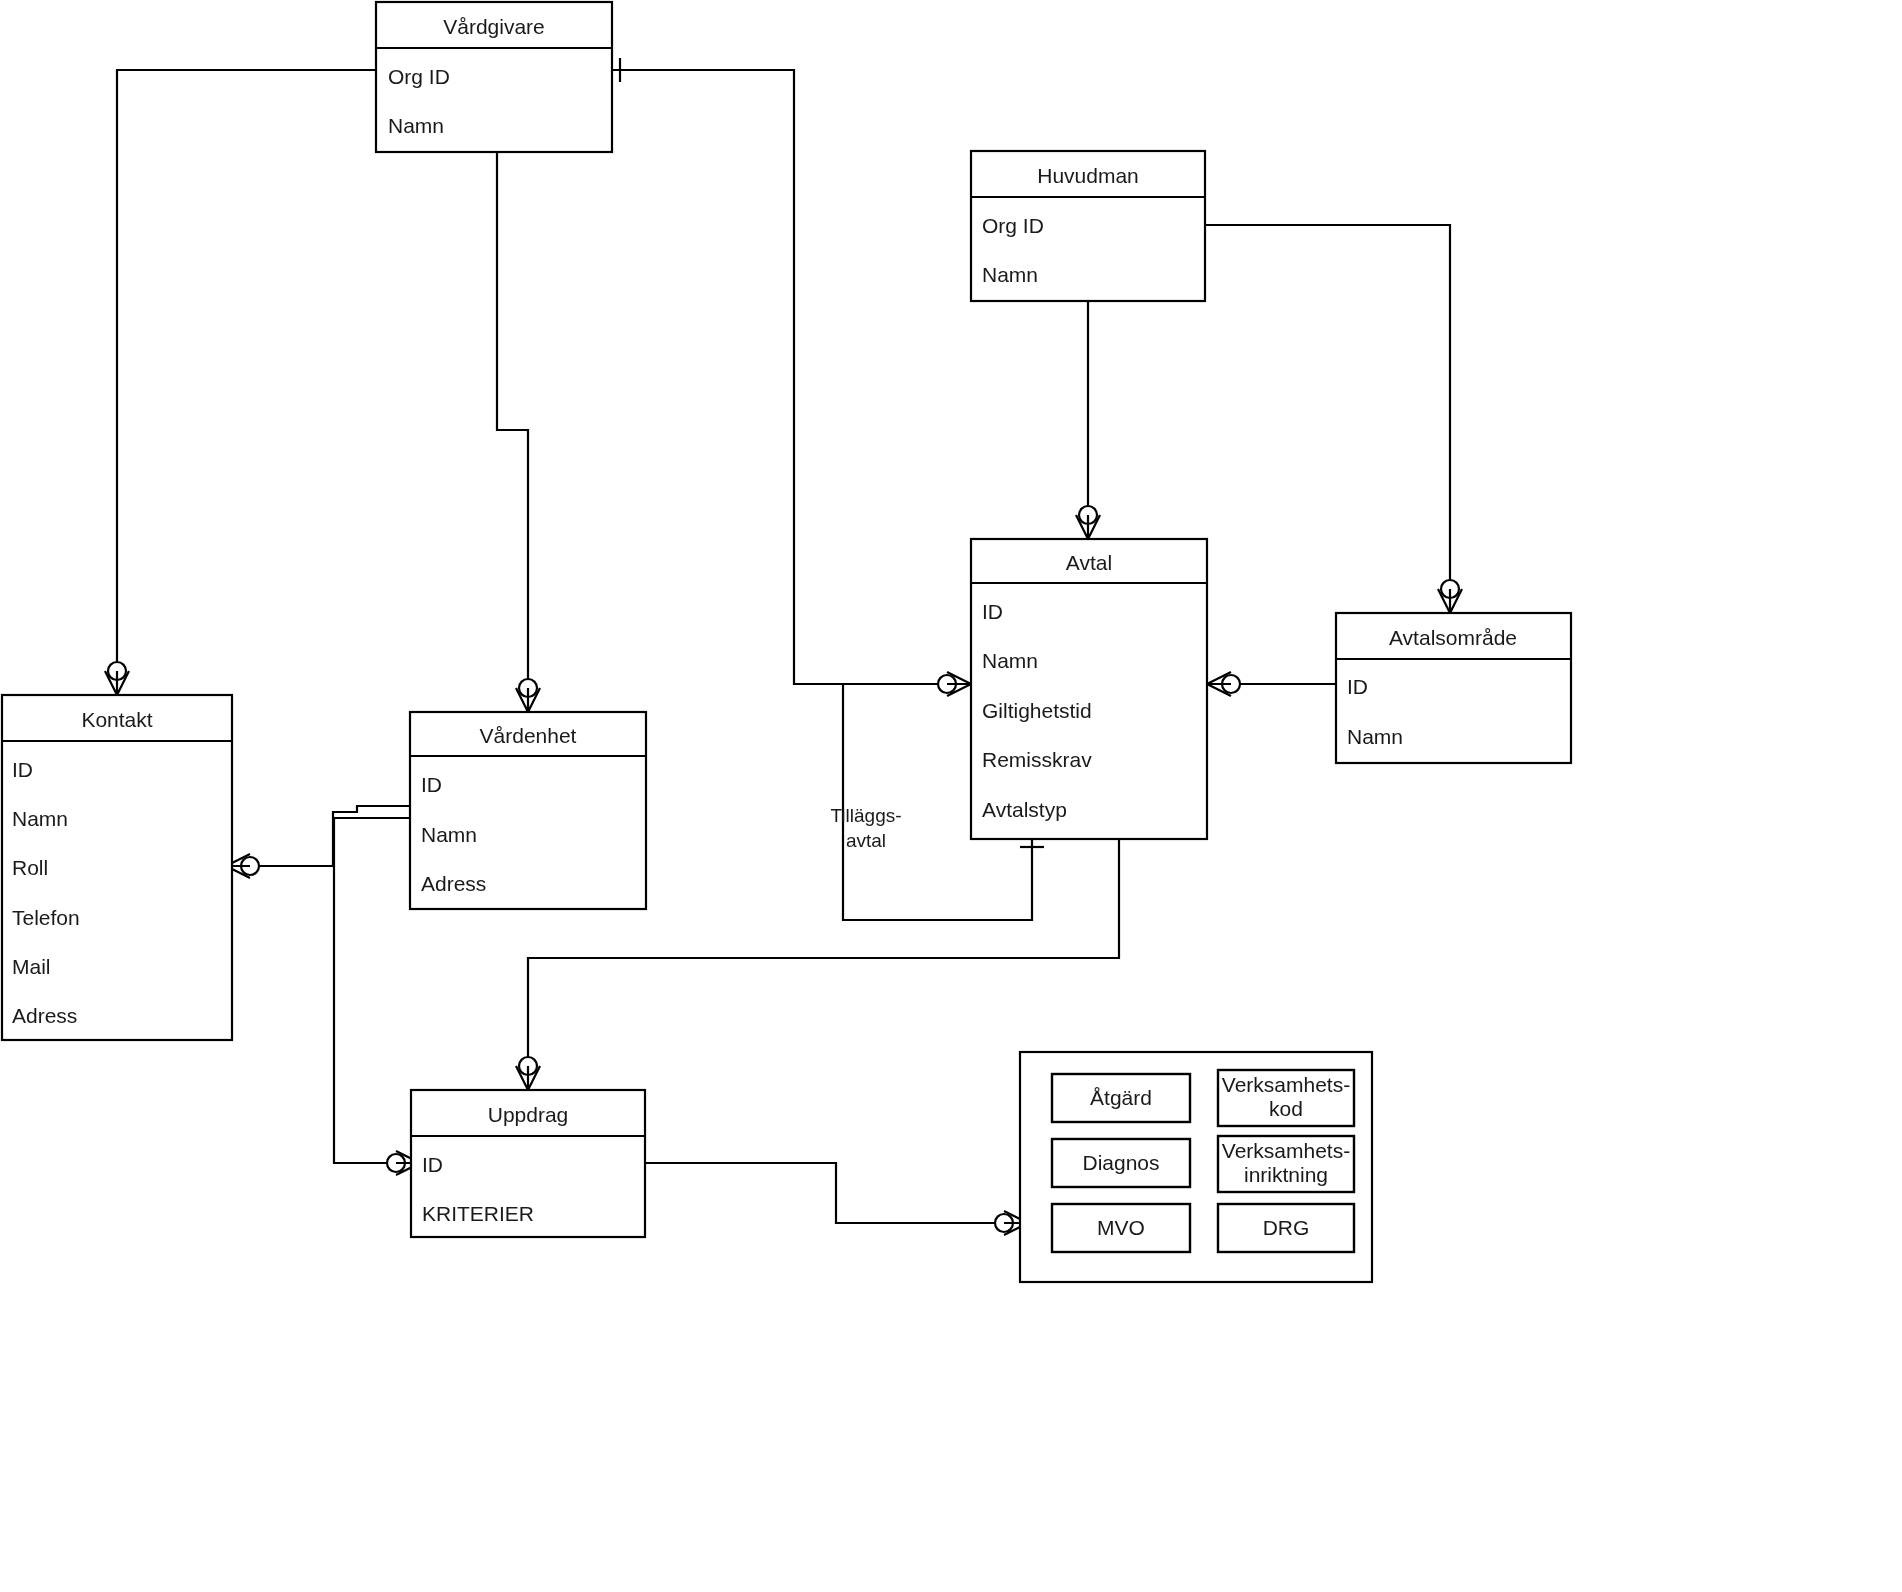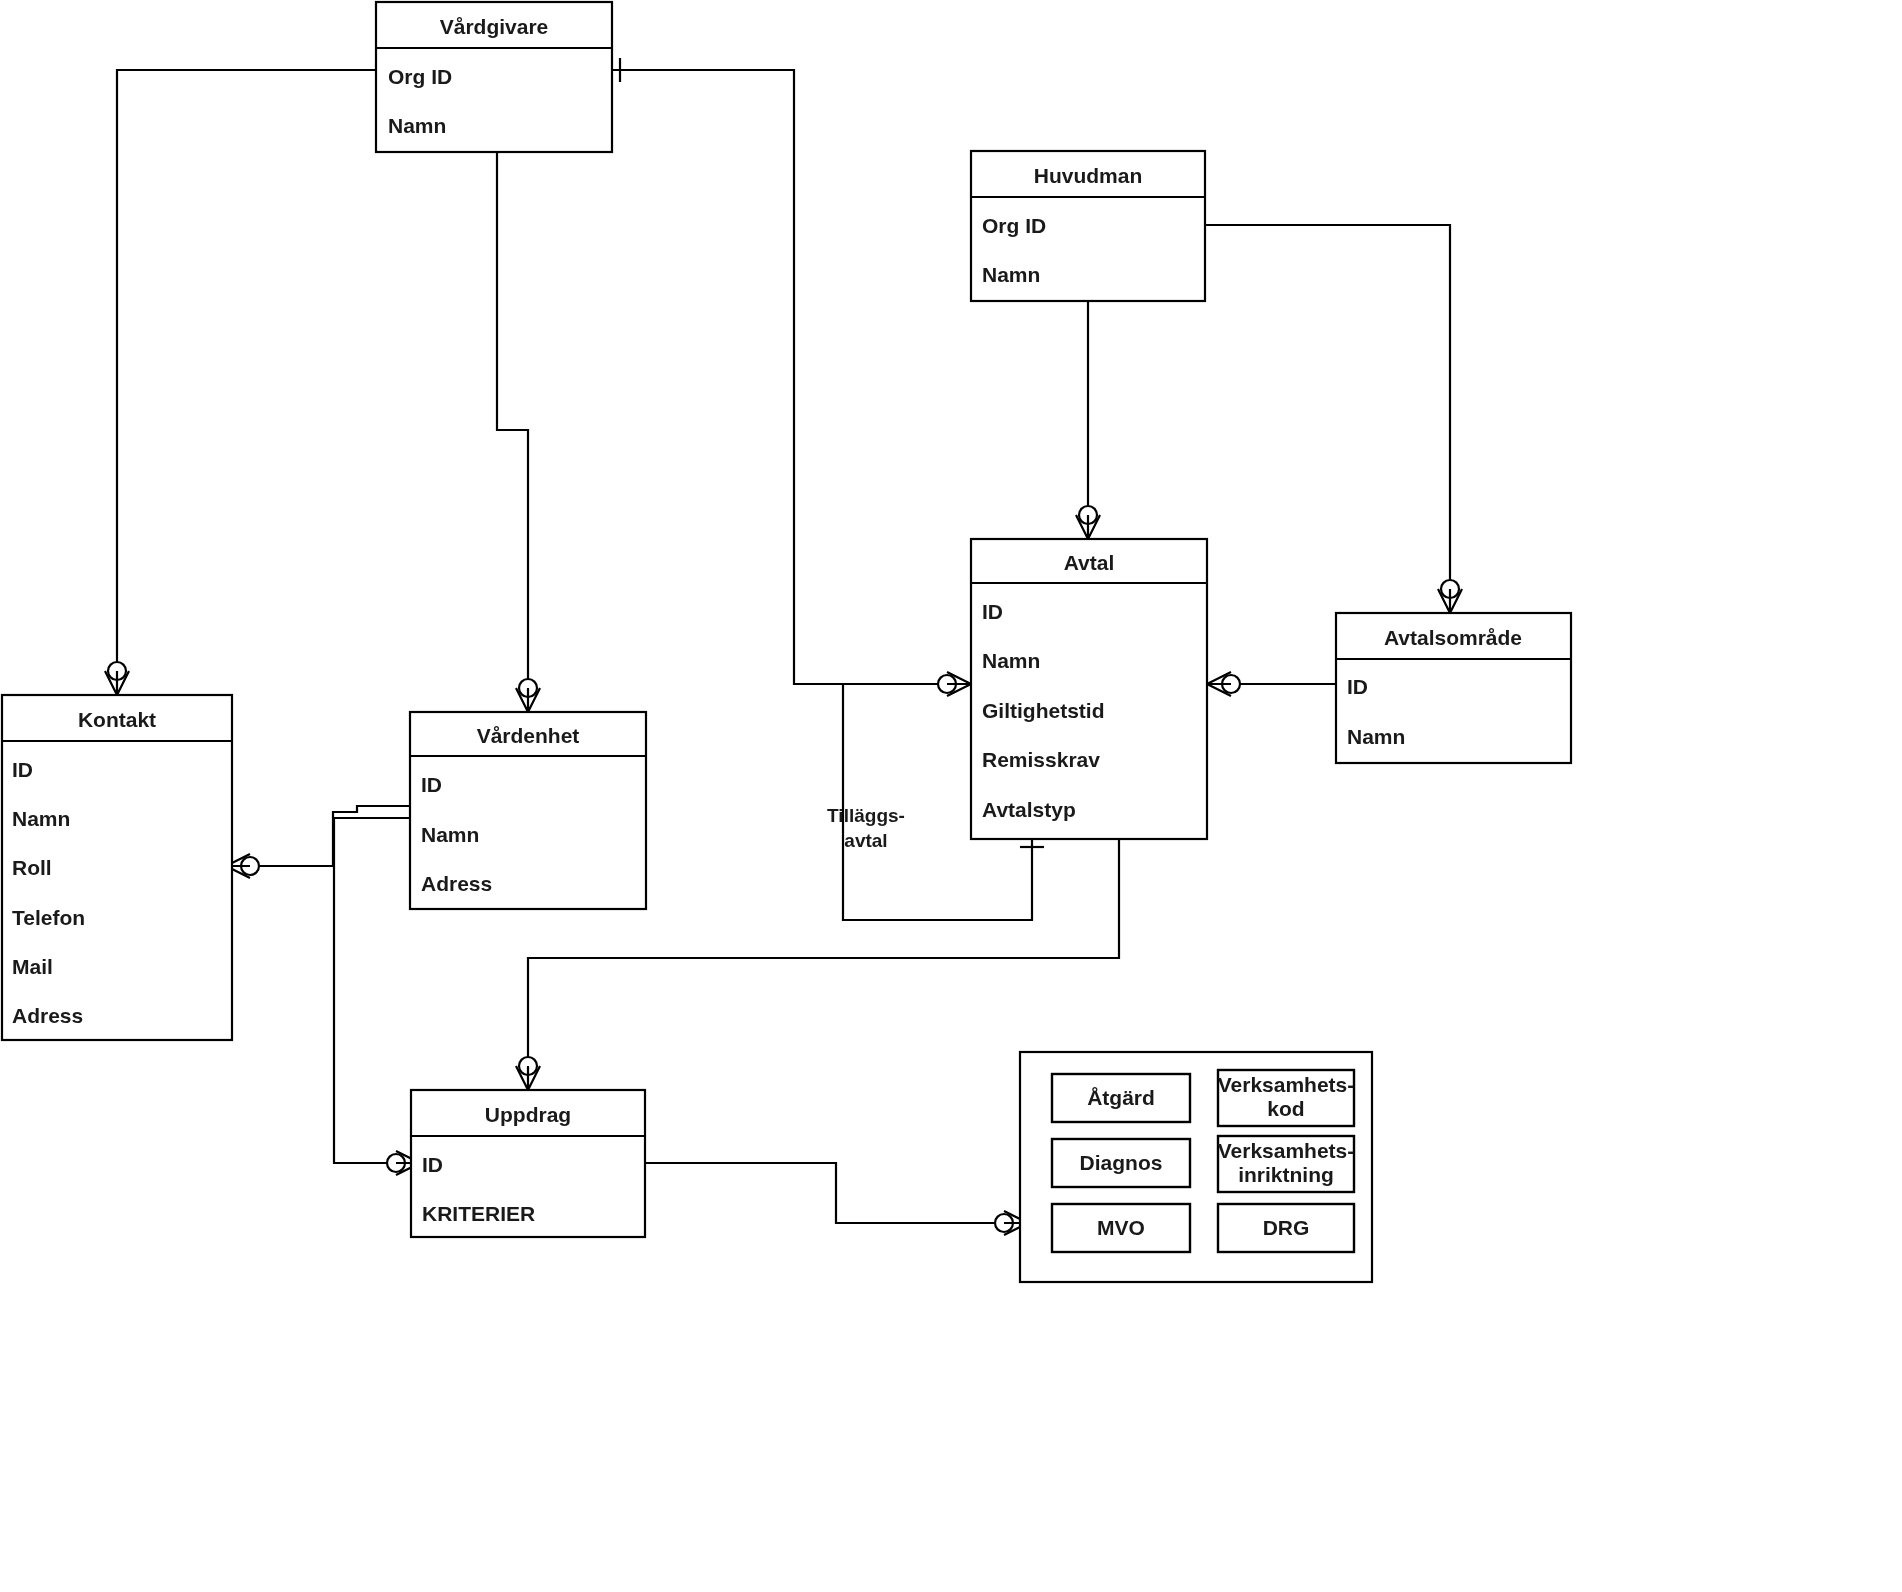--- a/index.html
+++ b/index.html
@@ -1,17 +1,17 @@
 <!DOCTYPE html>
 <html><head>
 <meta charset="utf-8">
 <style>
   html,body{margin:0;padding:0;background:#ffffff;}
   body{width:1902px;height:1592px;font-family:"Liberation Sans",sans-serif;overflow:hidden;}
-  #stage{position:relative;width:1557px;height:1592px;font-weight:bold;}
+  #stage{position:relative;width:1557px;height:1592px;}
   svg{display:block;}
   .ent-rect{fill:#ffffff;stroke:#000000;stroke-width:2.2;}
   .ent-divider{stroke:#000000;stroke-width:2.2;}
   .ent-title{font-family:"Liberation Sans",sans-serif;font-size:21px;fill:#1a1a1a;text-anchor:middle;}
   .ent-attr{font-family:"Liberation Sans",sans-serif;font-size:21px;fill:#1a1a1a;text-anchor:start;}
   .crit-rect{fill:#ffffff;stroke:#000000;stroke-width:2.4;}
   .crit-label{font-family:"Liberation Sans",sans-serif;font-size:21px;fill:#1a1a1a;text-anchor:middle;}
   .group-rect{fill:#ffffff;stroke:#000000;stroke-width:2.2;}
   .link{stroke:#000000;stroke-width:2.2;fill:none;}
   .marker{stroke:#000000;stroke-width:2.2;fill:none;}

